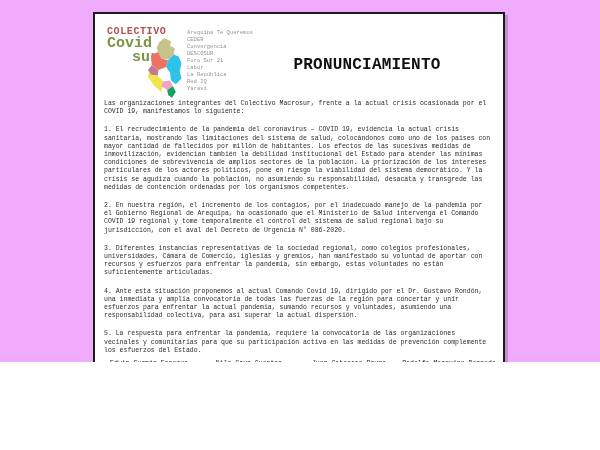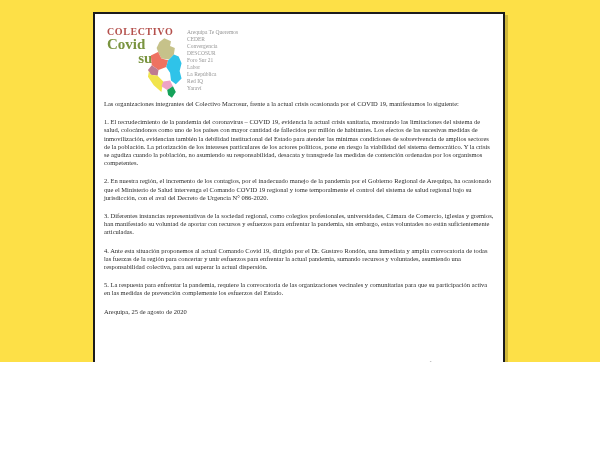--- a/index.html
+++ b/index.html
@@ -1,18 +1,18 @@
 <!DOCTYPE html>
 <html><head>
 <meta charset="utf-8">
 <style>
   html,body{margin:0;padding:0;}
   .canvas{
-    position:relative;width:600px;height:362px;background:#fde047;
-    font-family:Liberation Serif, serif;overflow:hidden;
+    position:relative;width:600px;height:362px;background:#f0abfc;
+    font-family:Liberation Mono, monospace;overflow:hidden;
   }
   .page{
     position:absolute;left:93px;top:12px;width:408px;height:422px;
     background:#ffffff;border:2px solid #1c1c1c;
     box-shadow:3px 3px 0 rgba(0,0,0,0.18);
   }
   
   .logo-block{position:absolute;left:12px;top:12px;width:80px;}
   .logo-colectivo{font-size:10px;font-weight:bold;color:#b4504c;letter-spacing:.6px;line-height:11px;}
   .logo-macro{font-size:15px;font-weight:bold;color:#7a9440;line-height:14px;}
@@ -66,20 +66,21 @@
       <span>CEDER</span>
       <span>Convergencia</span>
       <span>DESCOSUR</span>
       <span>Foro Sur 21</span>
       <span>Labor</span>
       <span>La República</span>
       <span>Red IQ</span>
       <span>Yaraví</span>
     </div>
 
+    <div class="title">PRONUNCIAMIENTO</div>
 
     <div class="body-text">
       <p>Las organizaciones integrantes del Colectivo Macrosur, frente a la actual crisis ocasionada por el COVID 19, manifestamos lo siguiente:</p>
       <p>1. El recrudecimiento de la pandemia del coronavirus – COVID 19, evidencia la actual crisis  sanitaria, mostrando las limitaciones del sistema de salud, colocándonos como uno de los  países con mayor cantidad de fallecidos por millón de habitantes. Los efectos de las sucesivas medidas de inmovilización, evidencian también la debilidad institucional del Estado para atender las mínimas condiciones de sobrevivencia de amplios sectores de la población. La priorización de los intereses particulares de los actores políticos, pone en riesgo la viabilidad del sistema democrático. Y la crisis se agudiza cuando la población, no asumiendo su responsabilidad, desacata y transgrede las medidas de contención ordenadas por los organismos competentes.</p>
       <p>2. En nuestra región, el incremento de los contagios, por el inadecuado manejo de la pandemia por el Gobierno Regional de Arequipa, ha ocasionado que el Ministerio de Salud intervenga el Comando COVID 19 regional y tome temporalmente el control del sistema de salud regional bajo su jurisdicción, con el aval del Decreto de Urgencia N° 086-2020.</p>
       <p>3. Diferentes instancias representativas de la sociedad regional, como colegios profesionales, universidades, Cámara de Comercio, iglesias y gremios, han manifestado su voluntad de aportar con recursos y esfuerzos para enfrentar la pandemia, sin embargo, estas voluntades no están suficientemente articuladas.</p>
       <p>4. Ante esta situación proponemos al actual Comando Covid 19, dirigido por el Dr. Gustavo Rondón, una inmediata y amplia convocatoria de todas las fuerzas de la región para concertar y unir esfuerzos para enfrentar la actual pandemia, sumando recursos y voluntades, asumiendo una responsabilidad colectiva, para así superar la actual dispersión.</p>
       <p>5. La respuesta para enfrentar la pandemia, requiere la convocatoria de las organizaciones vecinales y comunitarias para que su participación activa en las medidas de prevención complemente los esfuerzos del Estado.</p>
       <div class="date-line">Arequipa, 25 de agosto de 2020</div>
     </div>

